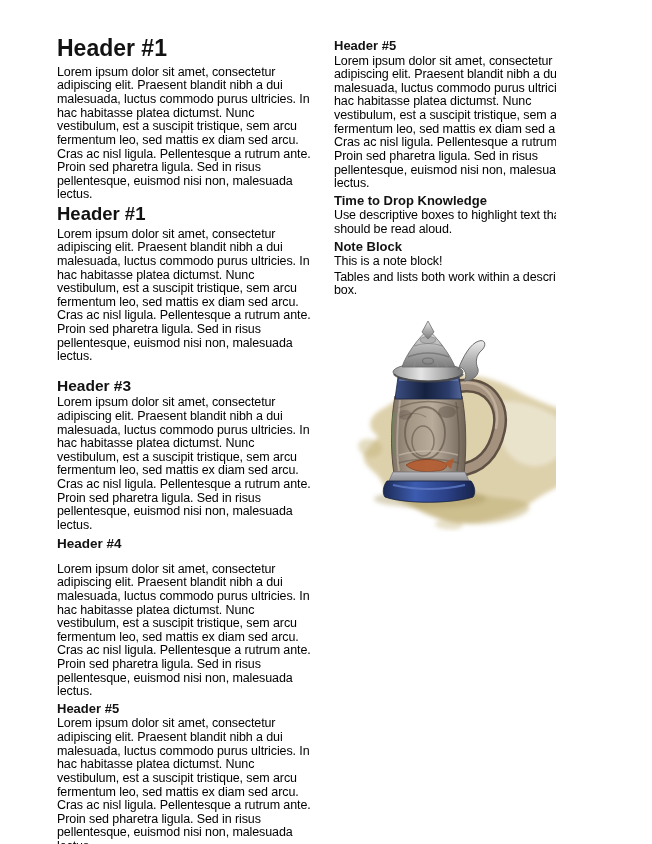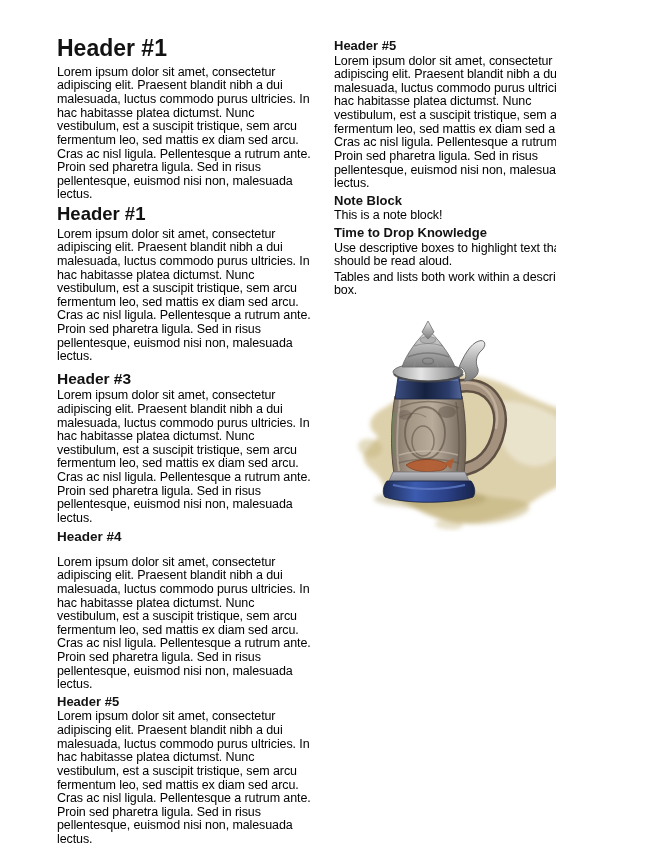--- a/index.html
+++ b/index.html
@@ -20,21 +20,21 @@
     margin:0 0 2px 0;
     color:#000000;
   }
   .col h1,.col h2,.col h3,.col h4,.col h5{
     color:#121212;
     font-weight:700;
     line-height:1.12;
   }
   .col h1{font-size:23px;margin:0 0 4px 0;}
   .col h2{font-size:18.5px;margin:2px 0 3px 0;}
-  .col h3{font-size:15.5px;margin:6px 0 2px 0;}
+  .col h3{font-size:15.5px;margin:13px 0 2px 0;}
   .col h4{font-size:13.5px;margin:3px 0 12px 0;}
   .col h5{font-size:13px;margin:3px 0 1px 0;}
   .lead-bold{font-weight:400;}
   figure.stein{margin:18px 0 0 -2px;padding:0;}
 </style>
 </head>
 <body>
 
 <div class="page">
   <div class="cols">
@@ -62,27 +62,27 @@
       </section>
     </div>
 
     <div class="col">
       <section>
         <h5>Header #5</h5>
         <p>Lorem ipsum dolor sit amet, consectetur adipiscing elit. Praesent blandit nibh a dui malesuada, luctus commodo purus ultricies. In hac habitasse platea dictumst. Nunc vestibulum, est a suscipit tristique, sem arcu fermentum leo, sed mattis ex diam sed arcu. Cras ac nisl ligula. Pellentesque a rutrum ante. Proin sed pharetra ligula. Sed in risus pellentesque, euismod nisi non, malesuada lectus.</p>
       </section>
 
       <section>
+        <h5>Time to Drop Knowledge</h5>
+        <p>Use descriptive boxes to highlight text that should be read aloud.</p>
+      </section>
+
+      <section>
         <h5>Note Block</h5>
         <p>This is a note block!</p>
-      </section>
-
-      <section>
-        <h5>Time to Drop Knowledge</h5>
-        <p>Use descriptive boxes to highlight text that should be read aloud.</p>
       </section>
 
       <p><strong class="lead-bold">Tables and lists</strong><span> both work within a descriptive box.</span></p>
 
       <figure class="stein">
         <svg width="262" height="216" viewBox="0 0 262 216" xmlns="http://www.w3.org/2000/svg">
           <defs>
             <linearGradient id="pewterV" x1="0" y1="0" x2="0" y2="1">
               <stop offset="0" stop-color="#ededed"></stop>
                 <stop offset="0.45" stop-color="#b5b5b5"></stop>

